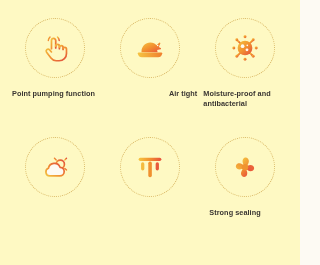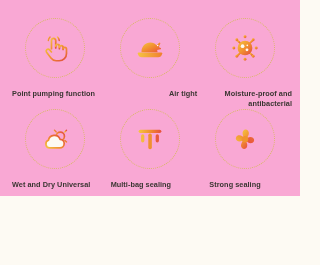--- a/index.html
+++ b/index.html
@@ -4,22 +4,22 @@
 <style>
   * { margin:0; padding:0; box-sizing:border-box; }
   html,body { width:300px; height:265px; }
   body{
     background:#fdfaf3;
     font-family:"Liberation Sans", sans-serif;
     overflow:hidden;
   }
   .page{
     position:relative;
-    width:300px; height:196px;
-    background:#f9a8d4;
+    width:300px; height:265px;
+    background:#fef9c3;
     padding:18px 8px 10px 8px;
   }
   .grid{
     display:grid;
     grid-template-columns:repeat(3,1fr);
     grid-template-rows:repeat(2,1fr);
     width:100%; height:100%;
   }
   .cell{
     display:flex;
@@ -47,21 +47,21 @@
     font-weight:bold;
     color:#3a3632;
     line-height:1.35;
     text-align:left;
     width:100%;
     padding-left:6px;
     letter-spacing:0.05px;
   }
   .cell:nth-child(1) .label{ padding-left:4px; }
   .cell:nth-child(2) .label{ padding-left:16px;text-align:right; }
-  .cell:nth-child(3) .label{ padding-left:6px;text-align:right; }
+  .cell:nth-child(3) .label{ padding-left:6px; }
   .cell:nth-child(4) .label{ padding-left:4px; }
   .cell:nth-child(5) .label{ padding-left:8px; }
   .cell:nth-child(6) .label{ padding-left:12px; }
 </style>
 </head>
 <body>
 
 <div class="page">
   <div class="grid">
 
@@ -169,42 +169,40 @@
               <line x1="40.2" y1="11.6" x2="37.8" y2="14"></line>
               <line x1="43.6" y1="20" x2="40.2" y2="20"></line>
               <line x1="40.2" y1="28.4" x2="37.8" y2="26"></line>
               <line x1="23.2" y1="11.6" x2="25.6" y2="14"></line>
             </g>
             <circle cx="31.5" cy="20" r="5.8" stroke="url(#g4)" stroke-width="2.4" fill="none"></circle>
             <path d="M16.4 36.6h14.2a6.1 6.1 0 0 0 .5-12.2 8.6 8.6 0 0 0-16.4 1.4 5.6 5.6 0 0 0 1.7 10.8z" stroke="url(#g4)" stroke-width="2.4" stroke-linejoin="round" fill="#fdfaf3"></path>
           </svg>
         </span>
       </div>
-      <div class="label">Wet and Dry Universal</div>
     </div>
 
     <div class="cell">
       <div class="circle">
         <span class="icon-wrap">
           <svg viewBox="0 0 48 48" fill="none">
             <defs>
               <linearGradient id="g5" x1="0" y1="0" x2="1" y2="0">
                 <stop offset="0%" stop-color="#f6c53f"></stop>
                 <stop offset="50%" stop-color="#f2902f"></stop>
                 <stop offset="100%" stop-color="#e8503c"></stop>
               </linearGradient>
             </defs>
             <rect x="8" y="11" width="32" height="4.4" rx="2.2" fill="url(#g5)"></rect>
             <rect x="21.6" y="16.4" width="5" height="22" rx="2.4" fill="#f0912f"></rect>
             <rect x="11.4" y="17.4" width="4.6" height="11.4" rx="2.3" fill="#f4bb3e"></rect>
             <rect x="32" y="17.4" width="4.6" height="11.4" rx="2.3" fill="#e85a3c"></rect>
           </svg>
         </span>
       </div>
-      <div class="label">Multi-bag sealing</div>
     </div>
 
     <div class="cell">
       <div class="circle">
         <span class="icon-wrap">
           <svg viewBox="0 0 48 48" fill="none">
             <defs>
               <linearGradient id="g6a" x1="0" y1="0" x2="1" y2="1">
                 <stop offset="0%" stop-color="#f5c341"></stop>
                 <stop offset="100%" stop-color="#f08c30"></stop>

